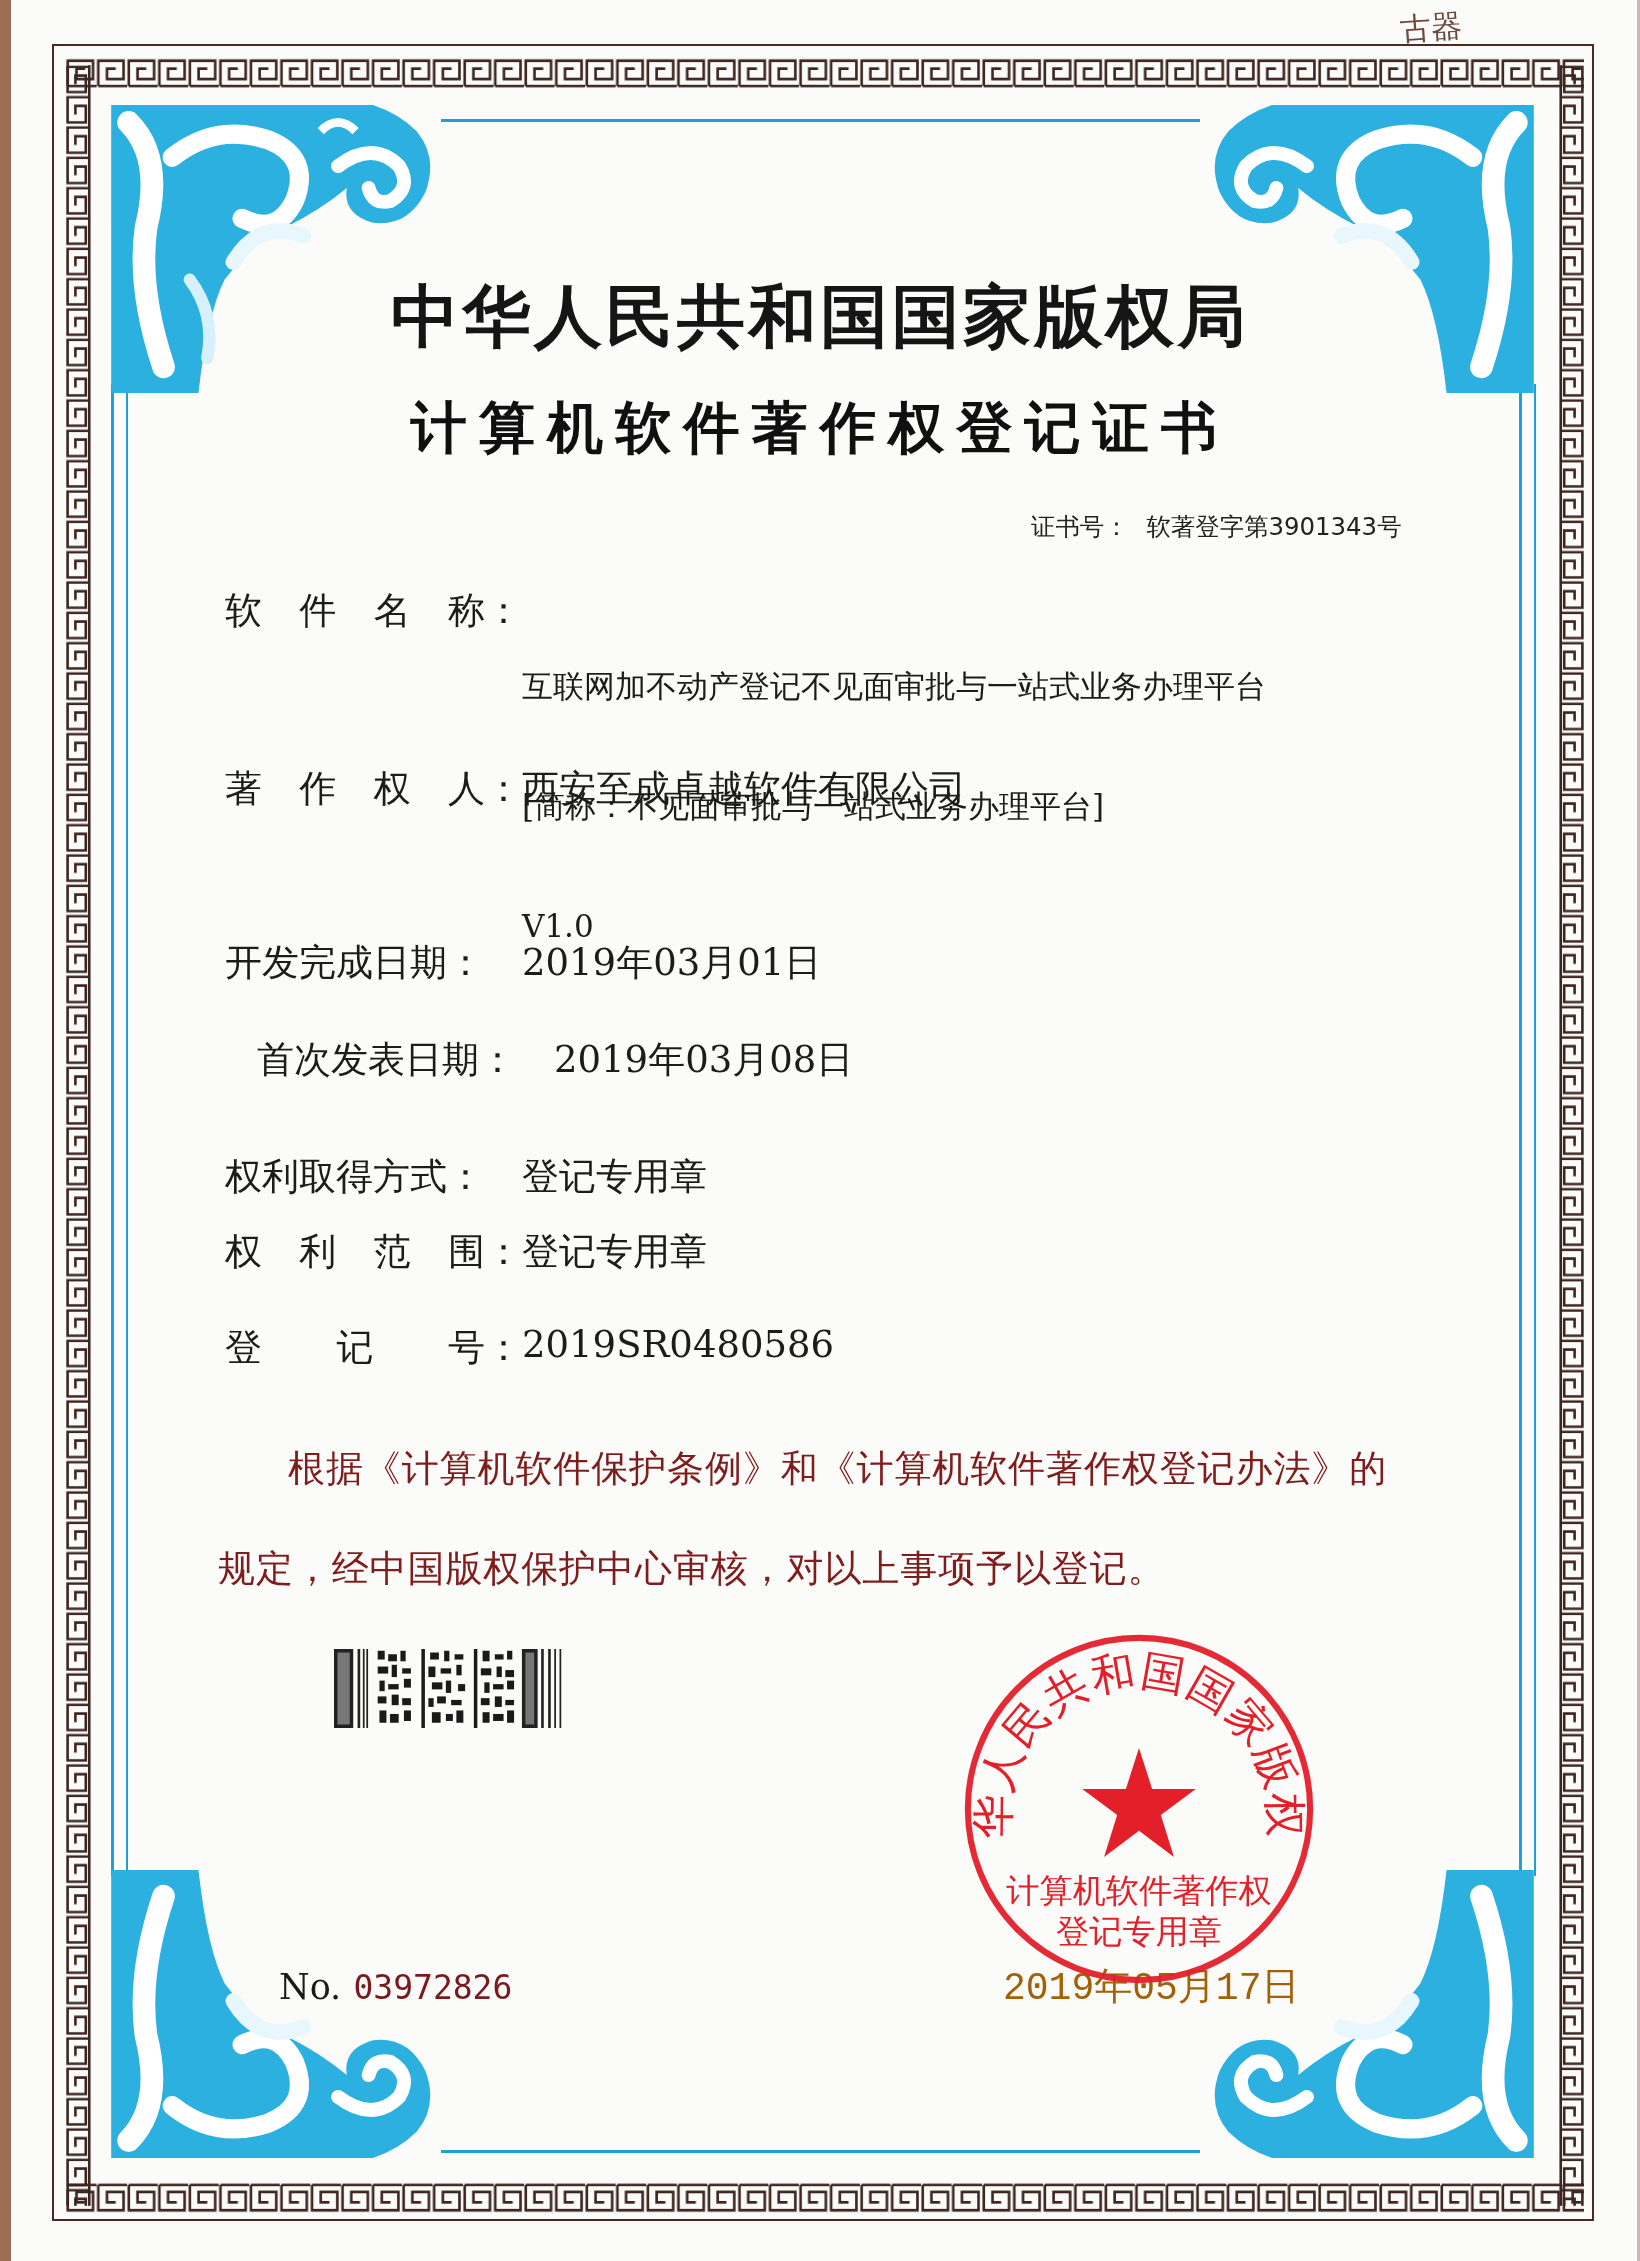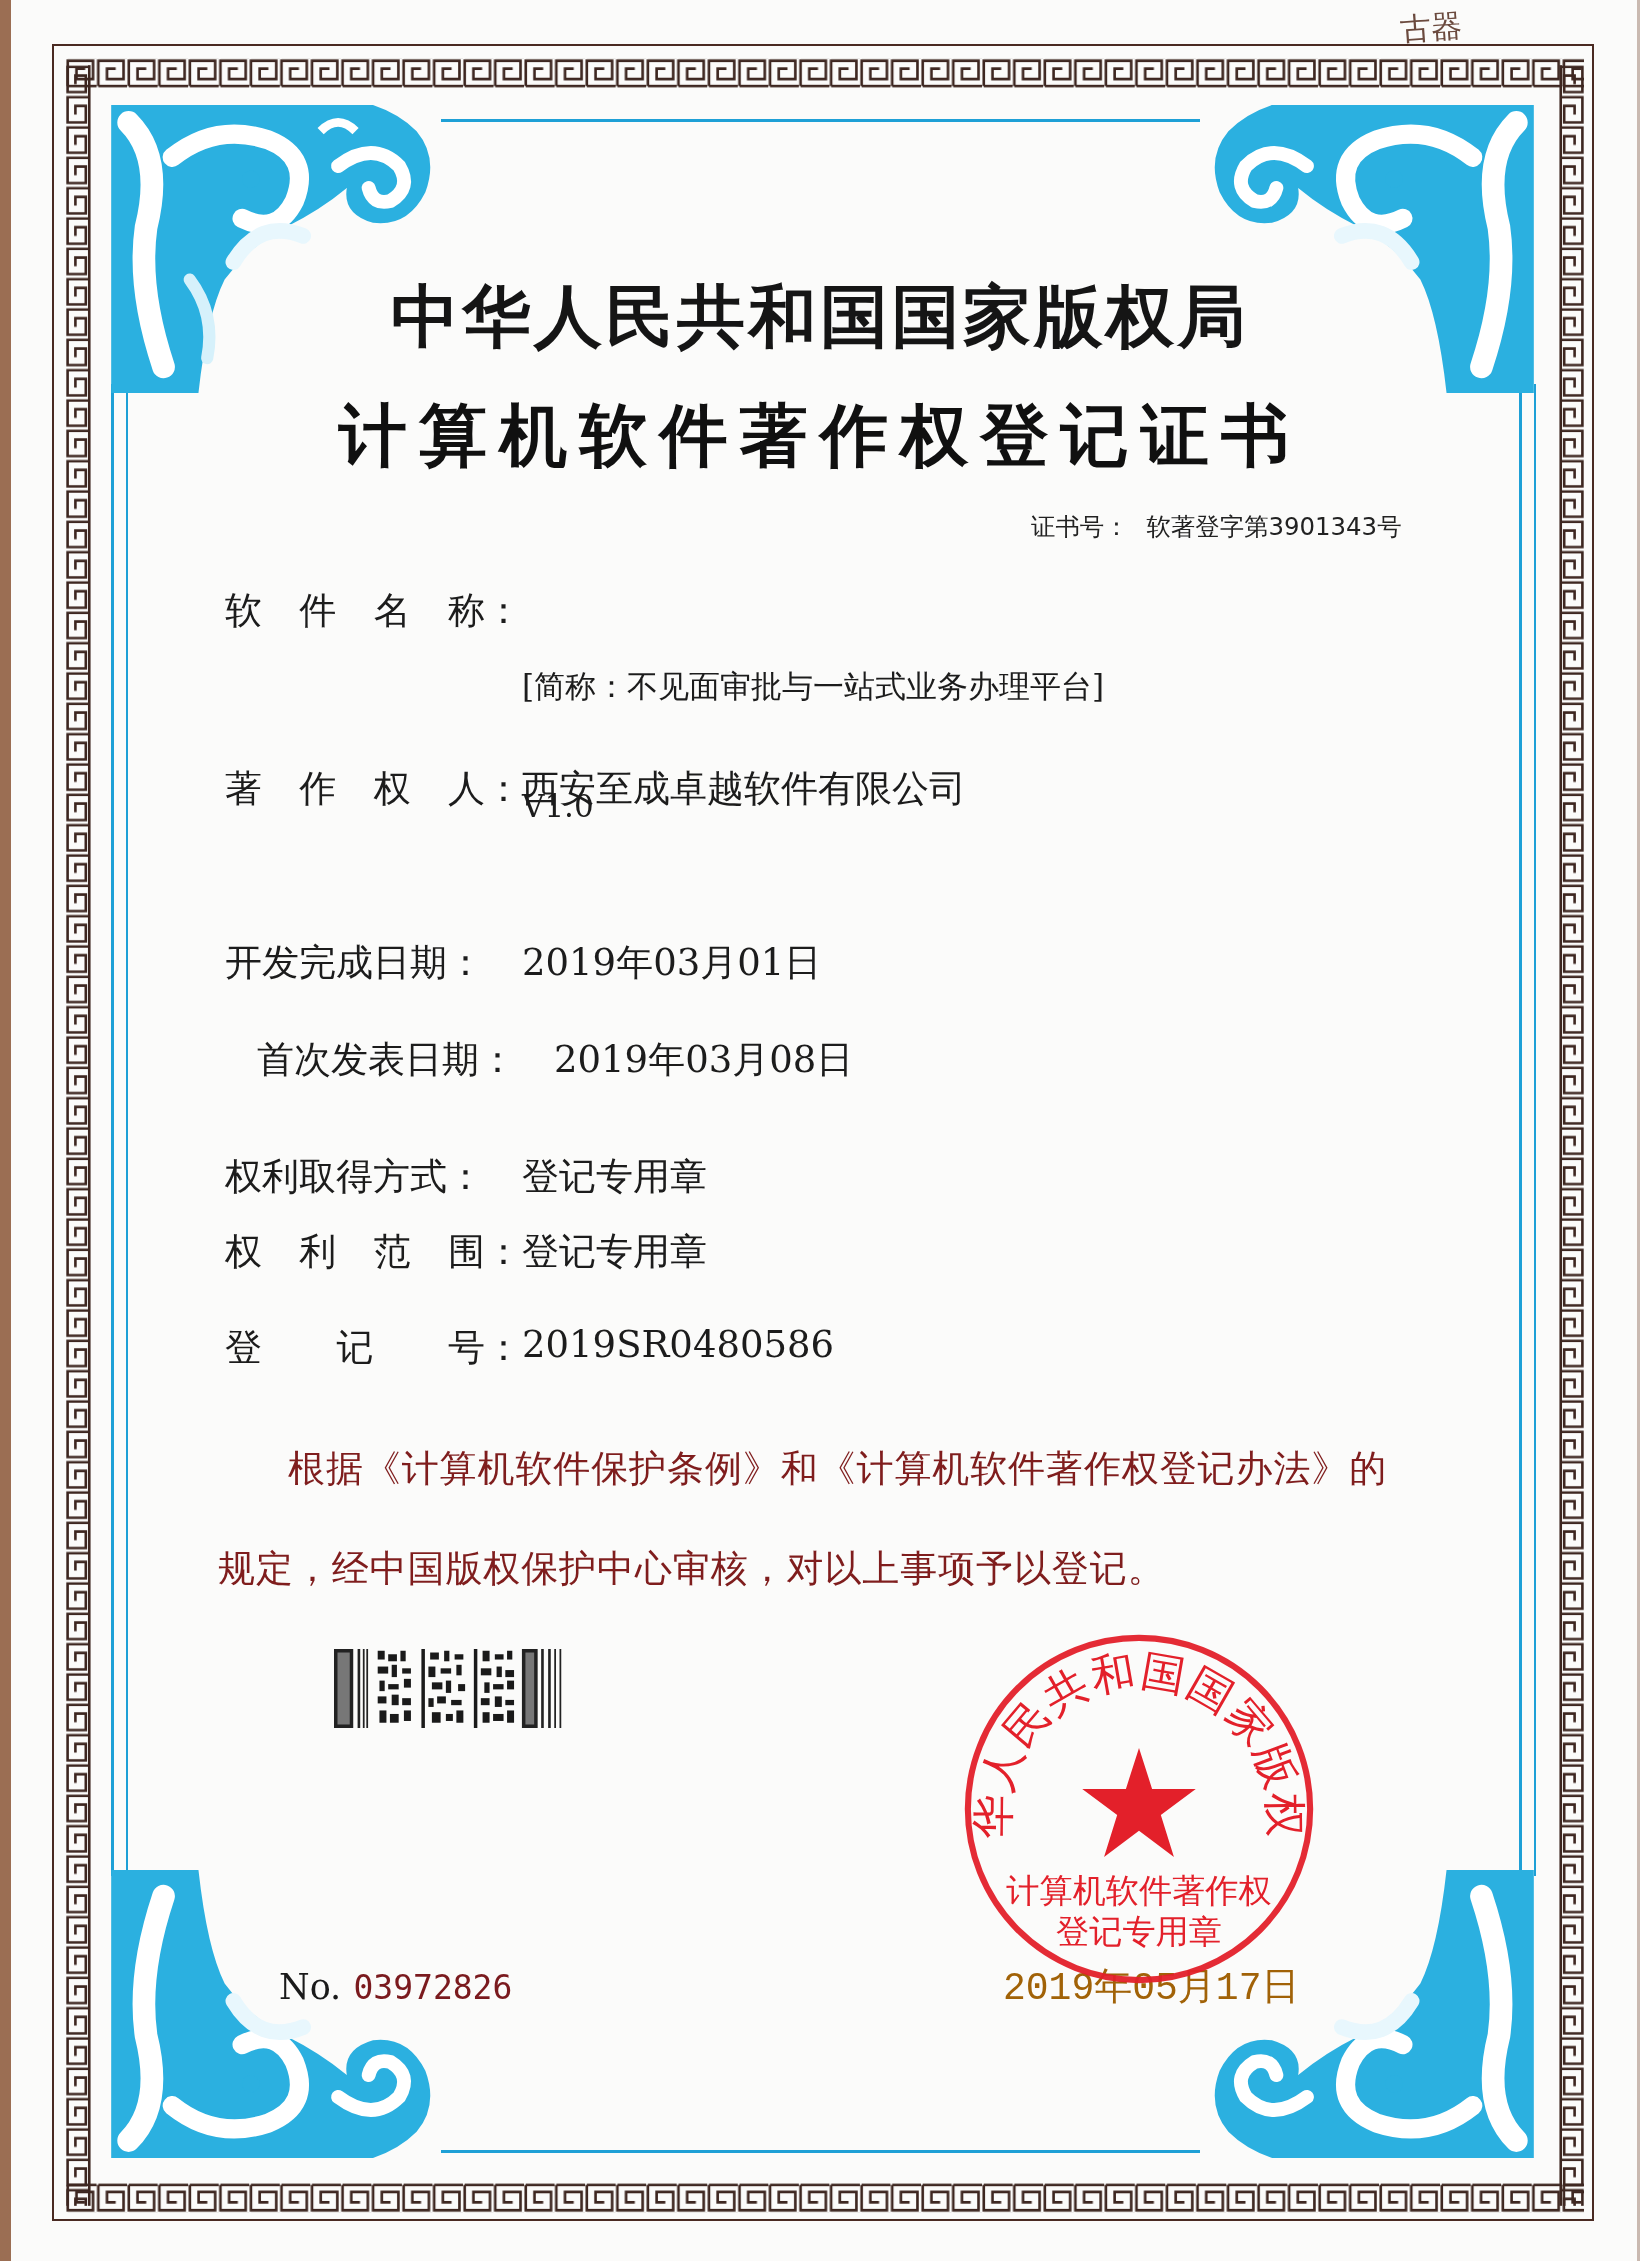--- a/index.html
+++ b/index.html
@@ -35,21 +35,21 @@
     font-family: "DejaVu Sans", sans-serif; transform: rotate(-4deg);
   }
 
   .title-1 {
     position: absolute; left: 0; width: 1640px; top: 272px; text-align: center;
     font-size: 68px; font-weight: bold; letter-spacing: 3.5px; color: #151515;
     font-family: "DejaVu Sans", sans-serif;
   }
   .title-2 {
     position: absolute; left: 0; width: 1640px; top: 391px; text-align: center;
-    font-size: 68px; font-weight: bold; letter-spacing: 12.2px; color: #101010;
+    font-size: 56px; font-weight: bold; letter-spacing: 12.2px; color: #101010;
     font-family: "DejaVu Serif", serif;
   }
   .cert-no {
     position: absolute; left: 1031px; top: 511px; font-size: 24.4px; color: #222;
     font-family: "DejaVu Sans", sans-serif;
   }
   .cert-no .lbl { margin-right: 18px; }
 
   .field { position: absolute; left: 225px; font-size: 37px; color: #1c1c1c; display: flex; }
   .field .label { width: 297px; display: flex; justify-content: space-between; font-family: "DejaVu Sans", sans-serif; }
@@ -180,20 +180,21 @@
 </div>
 
 <div class="field f-name">
   <div class="label">
     <span>软</span>
     <span>件</span>
     <span>名</span>
     <span>称：</span>
   </div>
   <div class="value" style="margin-left:0px;">
+    <div>互联网加不动产登记不见面审批与一站式业务办理平台</div>
     <div>[简称：不见面审批与一站式业务办理平台]</div>
     <div class="val-serif">V1.0</div>
   </div>
 </div>
 
 <div class="field f-owner">
   <div class="label">
     <span>著</span>
     <span>作</span>
     <span>权</span>

